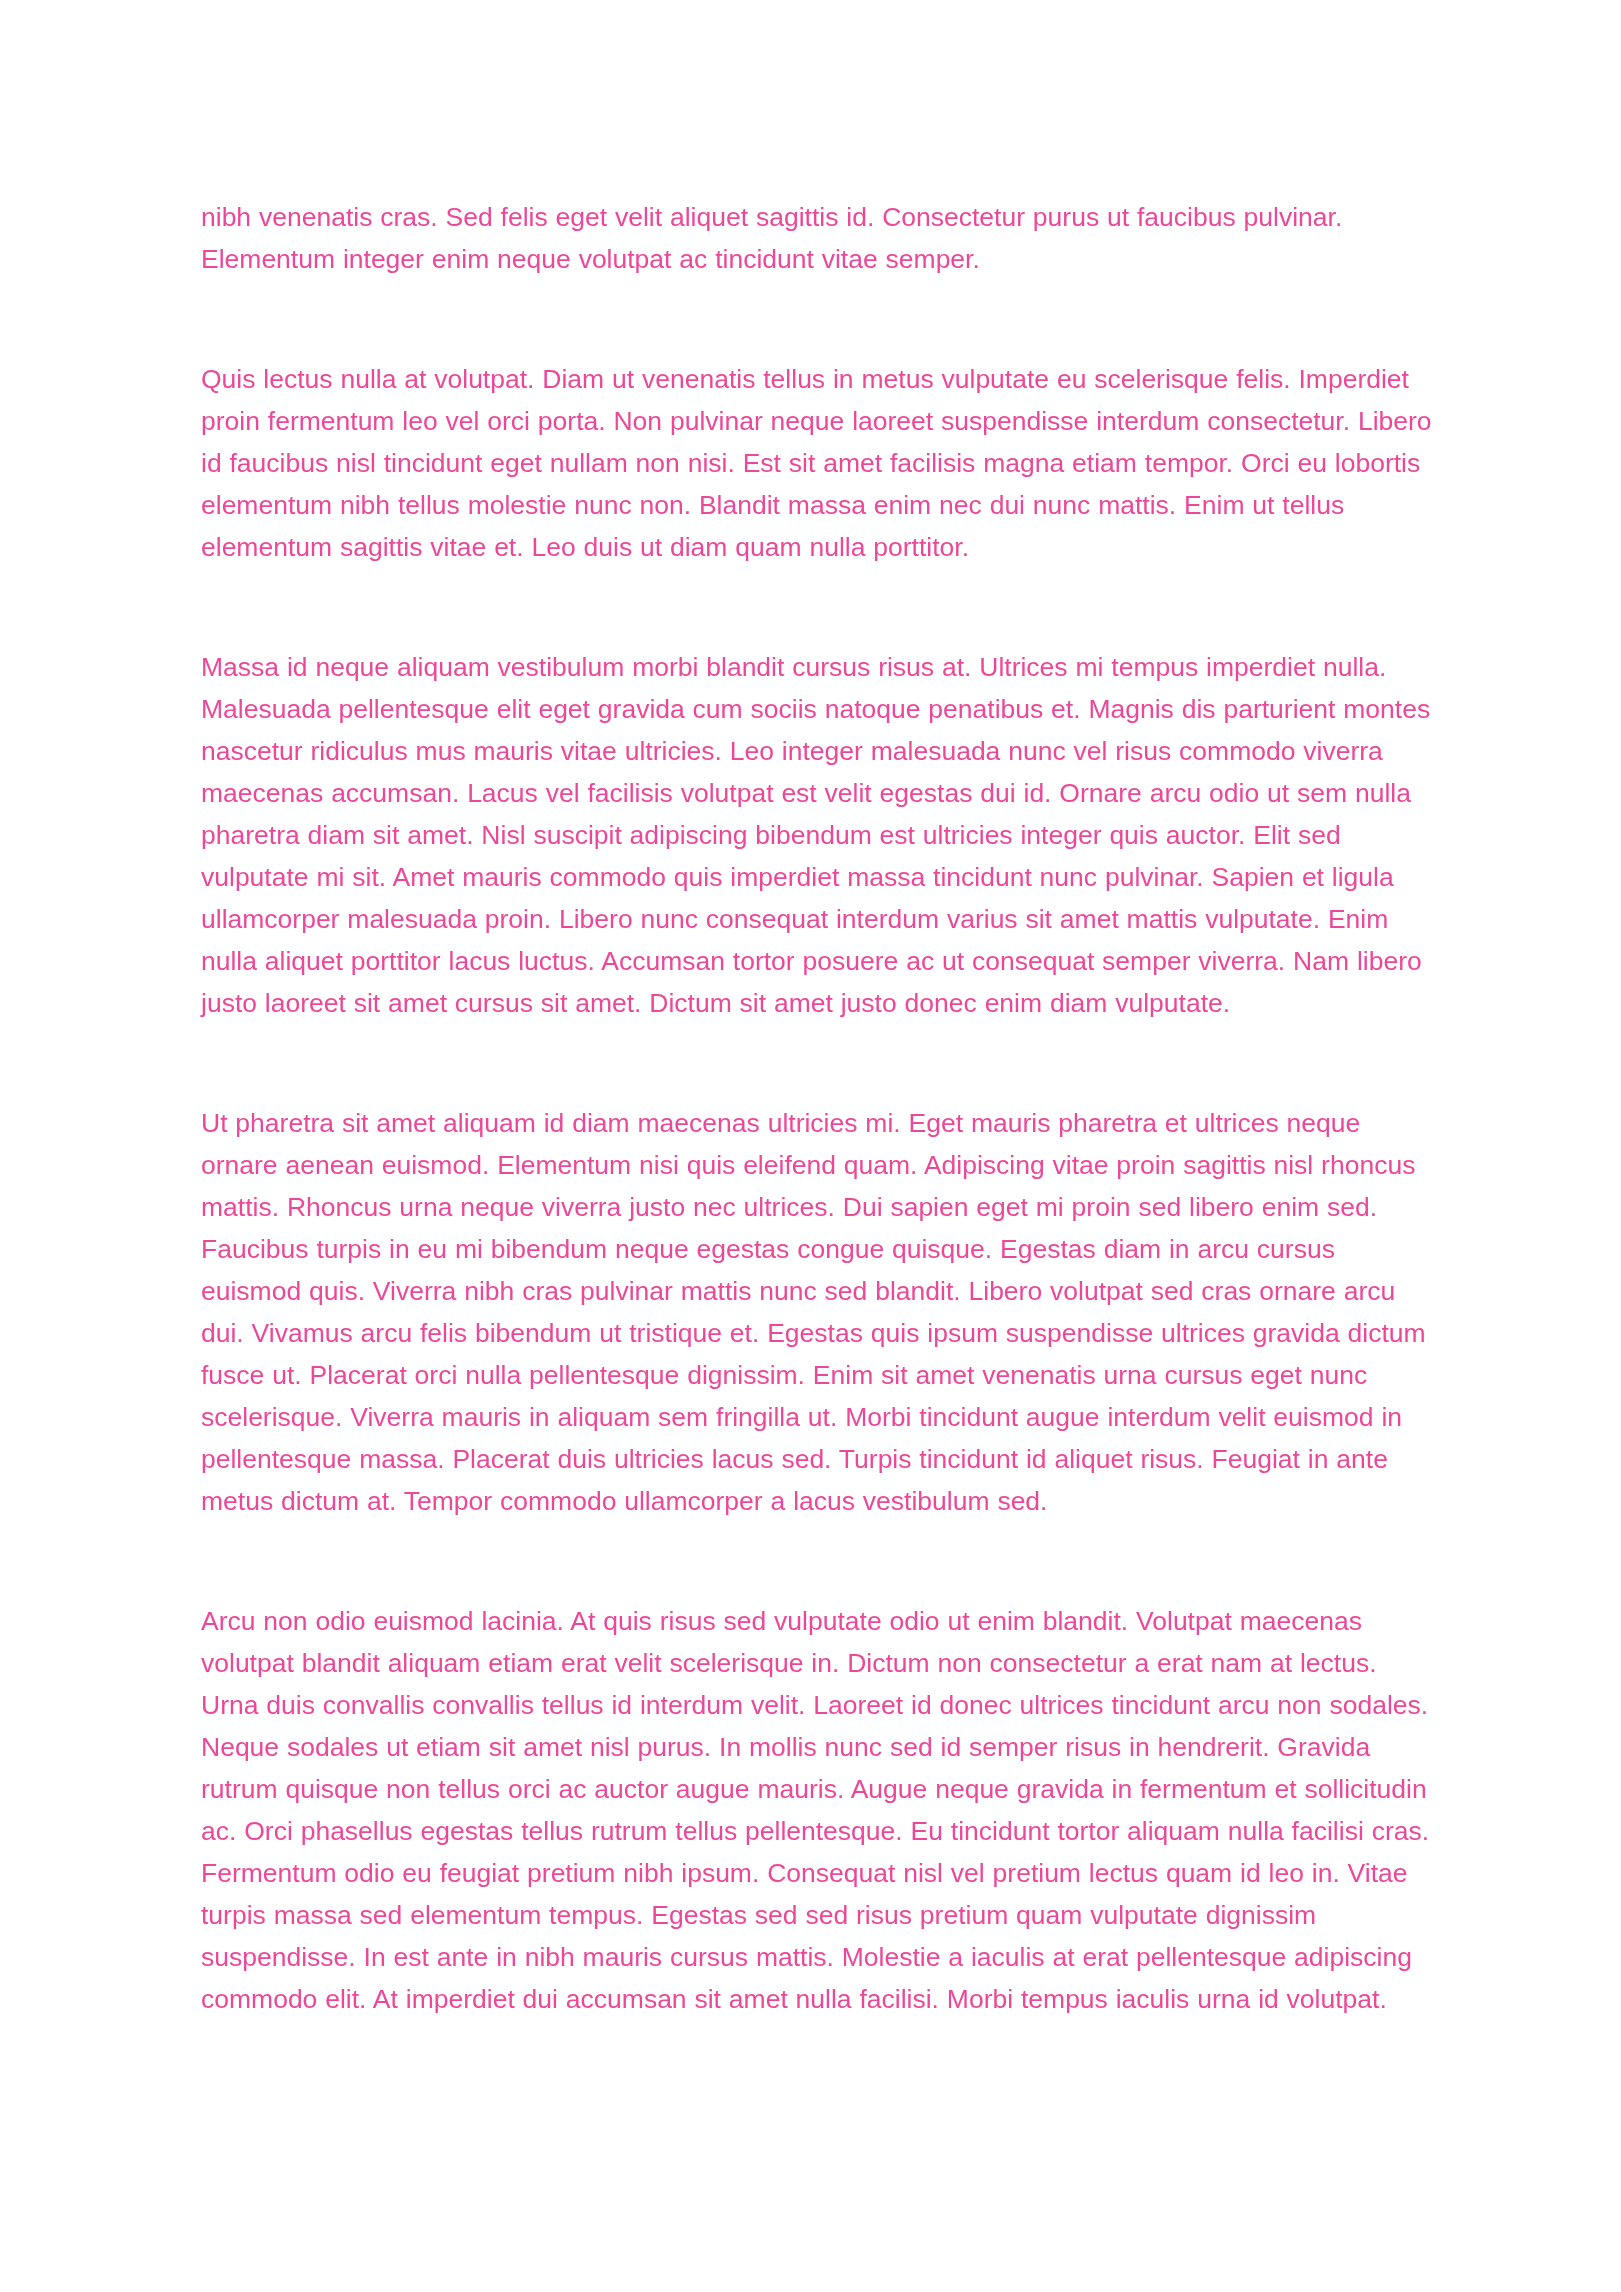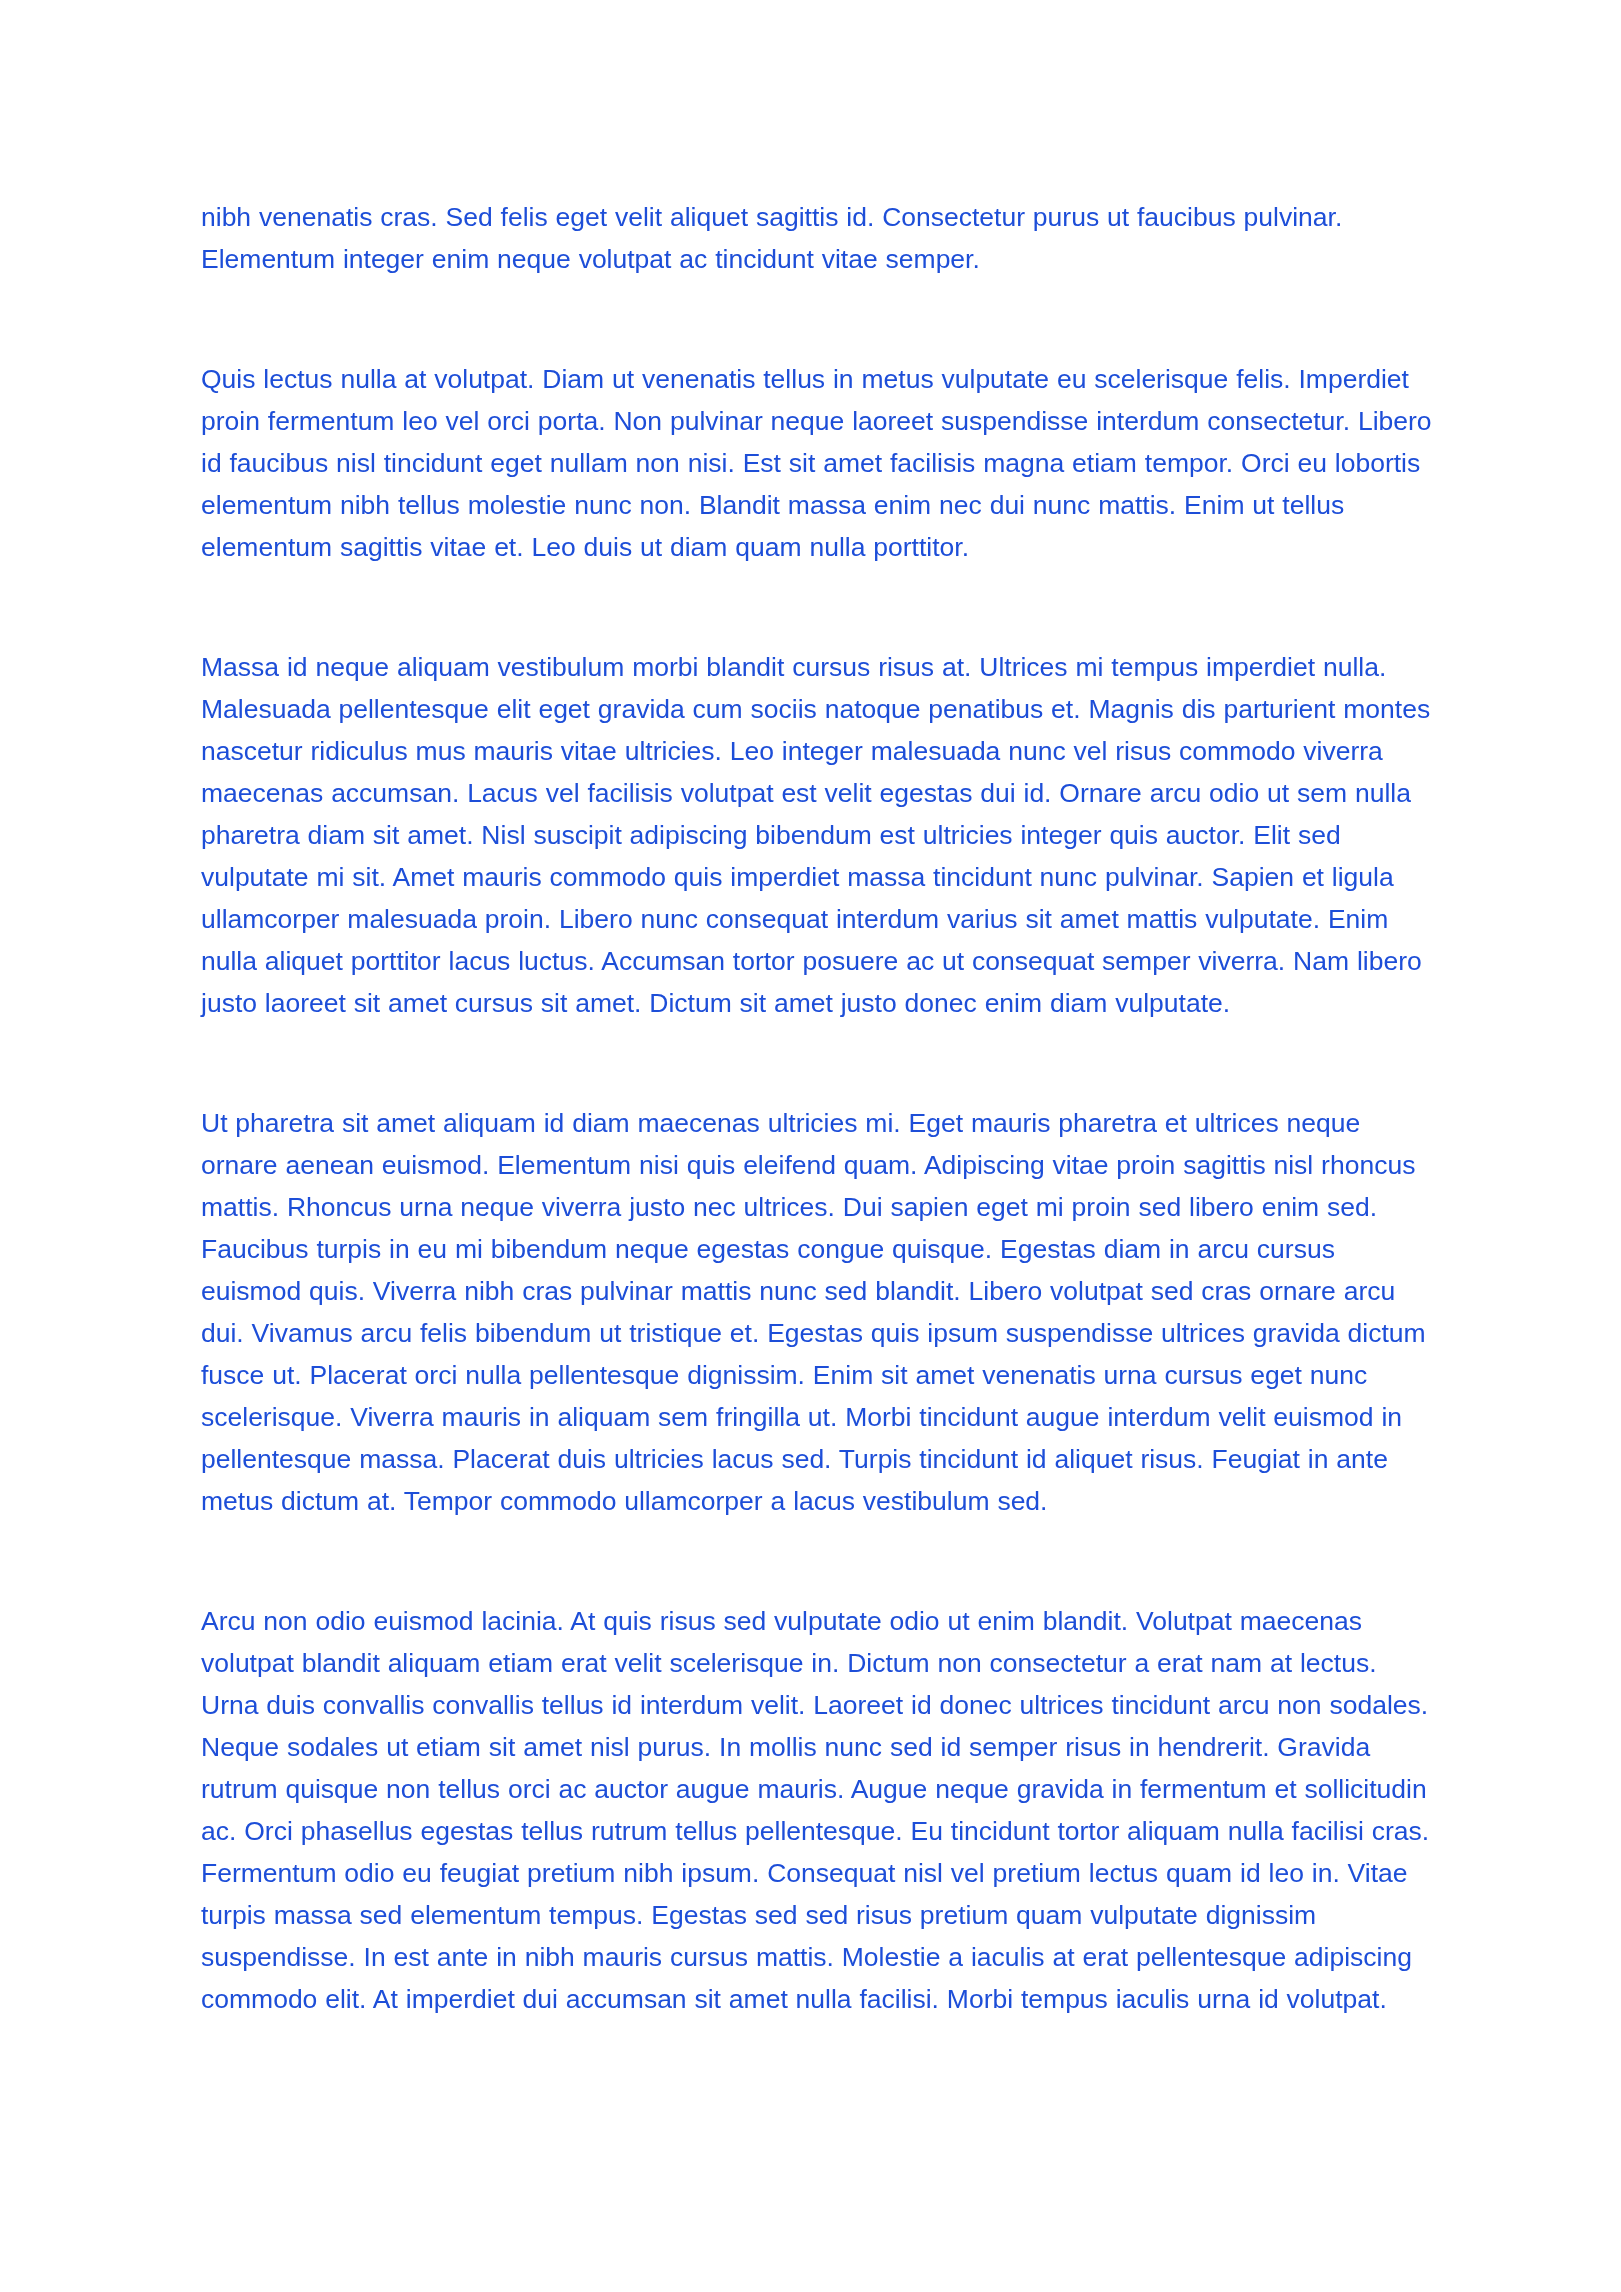--- a/index.html
+++ b/index.html
@@ -21,21 +21,21 @@
   .content {
     position: absolute;
     left: 201px;
     top: 196px;
     width: 1237px;
   }
   .content p {
     font-family: "Liberation Sans", sans-serif;
     font-size: 26.5px;
     line-height: 42px;
-    color: #1d4ed8;
+    color: #ec4899;
     margin: 0 0 78px 0;
     text-align: left;
     word-spacing: 0.5px;
   }
   .content p:last-child {
     margin-bottom: 0;
   }
 </style>
 </head>
 <body>

